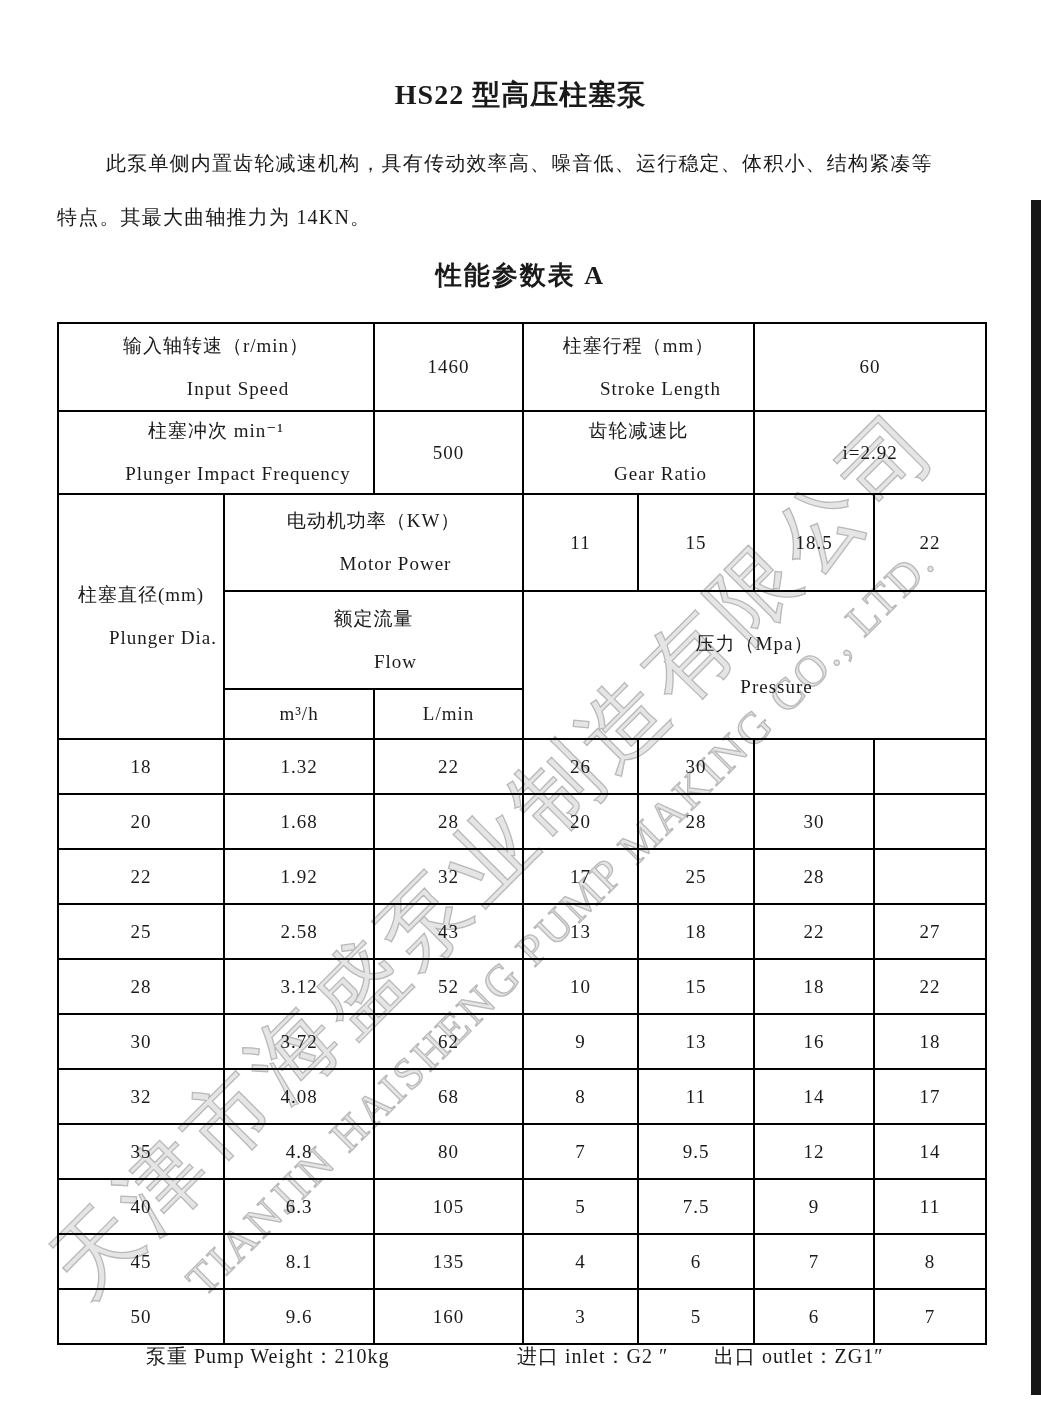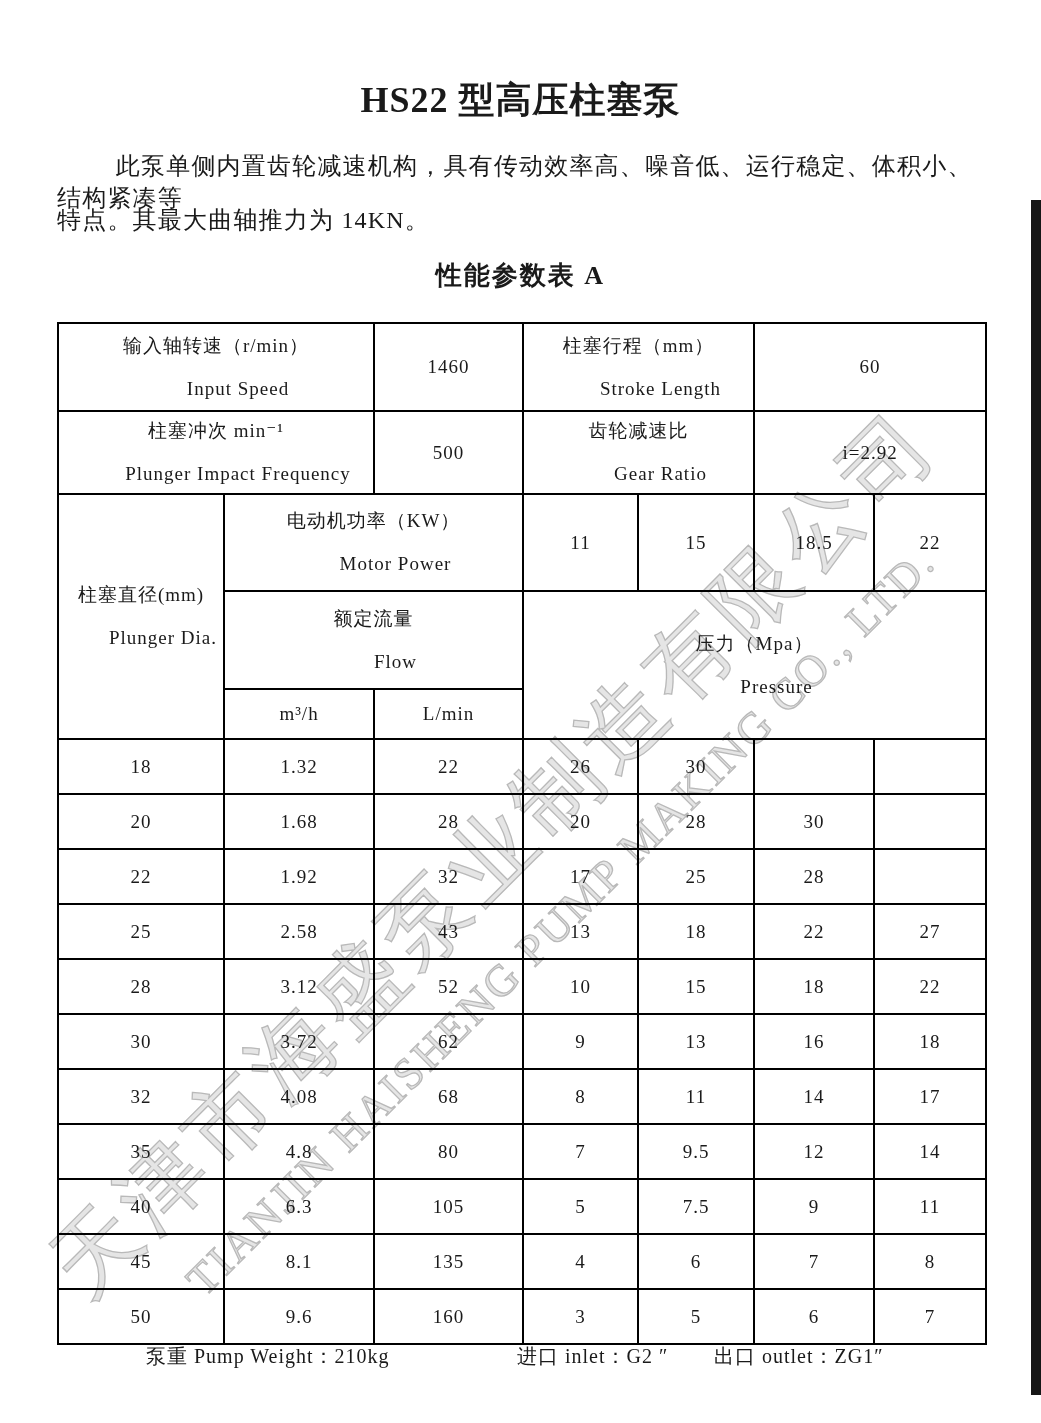--- a/index.html
+++ b/index.html
@@ -29,26 +29,26 @@
   
   .edge-bar{
     position:absolute;
     left:1031px;top:200px;width:10px;height:1195px;
     background:#161616;
     z-index:5;
   }
   .doc-title{
     position:absolute;top:76px;left:0;width:100%;
     text-align:center;
-    font-size:36px;font-weight:bold;
+    font-size:28px;font-weight:bold;
     letter-spacing:1px;
     margin:0;
     z-index:3;
   }
-  .intro{position:absolute;left:57px;width:925px;z-index:3;font-size:24px;letter-spacing:1.2px;}
+  .intro{position:absolute;left:57px;width:925px;z-index:3;font-size:20px;letter-spacing:1.2px;}
   .intro-1{top:150px;text-indent:2.45em;}
   .intro-2{top:204px;}
   .table-title{
     position:absolute;top:258px;left:0;width:100%;
     text-align:center;
     font-size:26px;font-weight:bold;
     letter-spacing:2px;
     margin:0;z-index:3;
   }
   table.spec{

